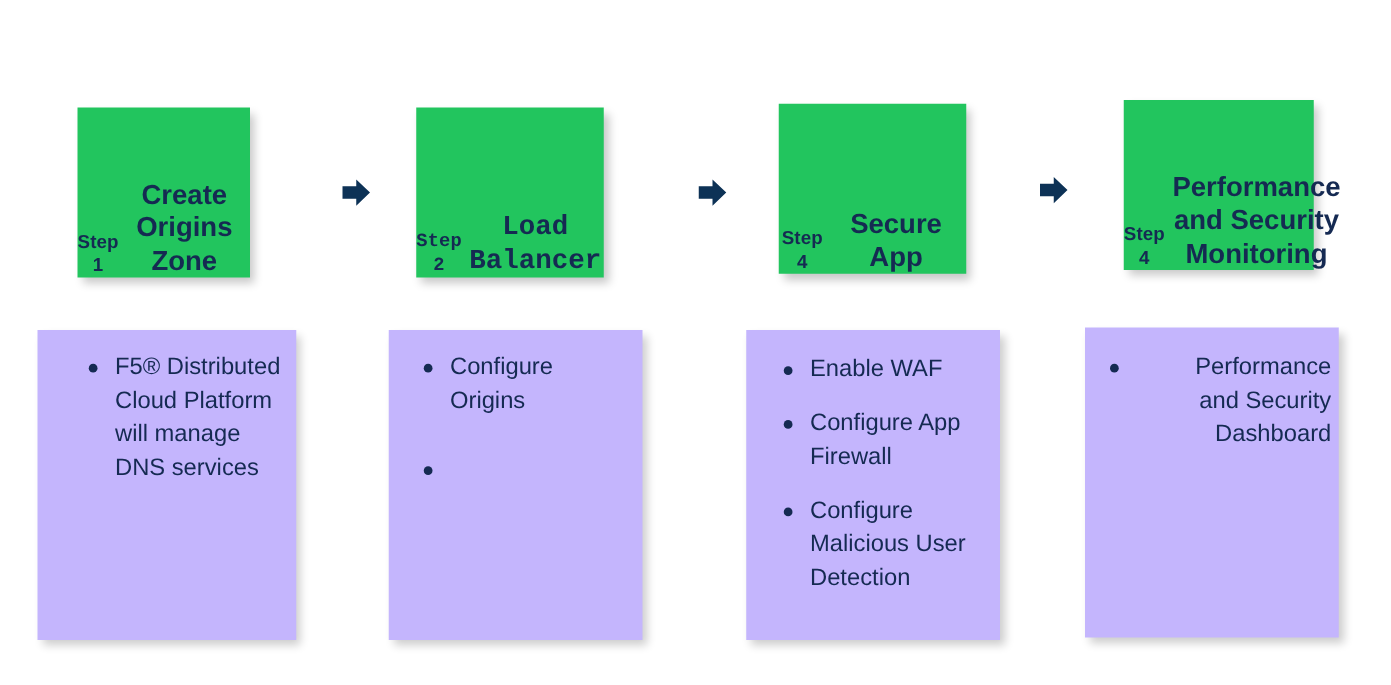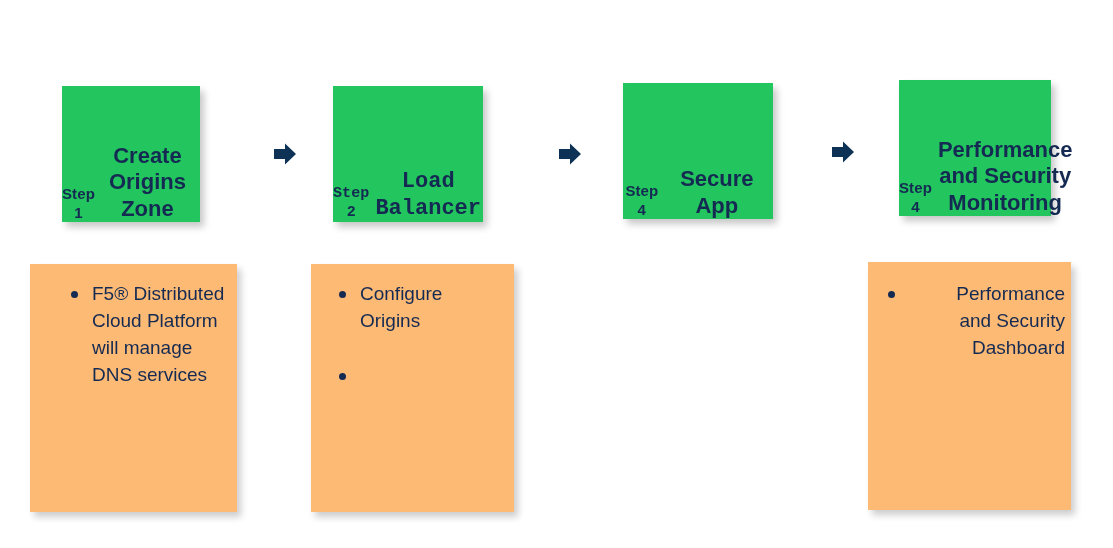--- a/index.html
+++ b/index.html
@@ -49,21 +49,21 @@
     font-weight: bold;
     line-height: 26.5px;
     text-align: center;
     margin-top: 2px;
     padding: 0 6px;
   }
 
   
   .detail-panel {
     position: absolute;
-    background: #fdba74;
+    background: #c4b5fd;
     box-shadow: 4px 5px 7px rgba(0,0,0,0.20);
     box-sizing: border-box;
   }
   .bullet-list {
     list-style: none;
     margin: 0;
     padding: 0;
     position: absolute;
     left: 0;
     top: 0;
@@ -142,20 +142,36 @@
     <svg viewBox="0 0 26 26" width="26" height="26" aria-hidden="true">
       <path d="M2 8 H13 V2.5 L24 13 L13 23.5 V18 H2 Z" fill="#0d3256"></path>
     </svg>
   </div>
 
   <div class="step-card" style="left:623px; top:83px; width:150px; height:136px;">
     <div class="step-label">Step 4</div>
     <div class="step-title">Secure App</div>
   </div>
 
+  <div class="detail-panel" style="left:597px; top:264px; width:203px; height:248px;">
+    <ul class="bullet-list" style="padding-top:18px;">
+      <li class="bullet-item" style="padding-left:51px; padding-right:6px; margin-bottom:16px;">
+        <span class="bullet-dot" style="left:30px;"></span>
+        <span class="bullet-text">Enable WAF</span>
+      </li>
+      <li class="bullet-item" style="padding-left:51px; padding-right:6px; margin-bottom:16px;">
+        <span class="bullet-dot" style="left:30px;"></span>
+        <span class="bullet-text">Configure App Firewall</span>
+      </li>
+      <li class="bullet-item" style="padding-left:51px; padding-right:6px; margin-bottom:16px;">
+        <span class="bullet-dot" style="left:30px;"></span>
+        <span class="bullet-text">Configure Malicious User Detection</span>
+      </li>
+    </ul>
+  </div>
 
   <div class="arrow" style="left:830px; top:139px;">
     <svg viewBox="0 0 26 26" width="26" height="26" aria-hidden="true">
       <path d="M2 8 H13 V2.5 L24 13 L13 23.5 V18 H2 Z" fill="#0d3256"></path>
     </svg>
   </div>
 
   <div class="step-card" style="left:899px; top:80px; width:152px; height:136px;">
     <div class="step-label">Step 4</div>
     <div class="step-title">Performance and Security Monitoring</div>

